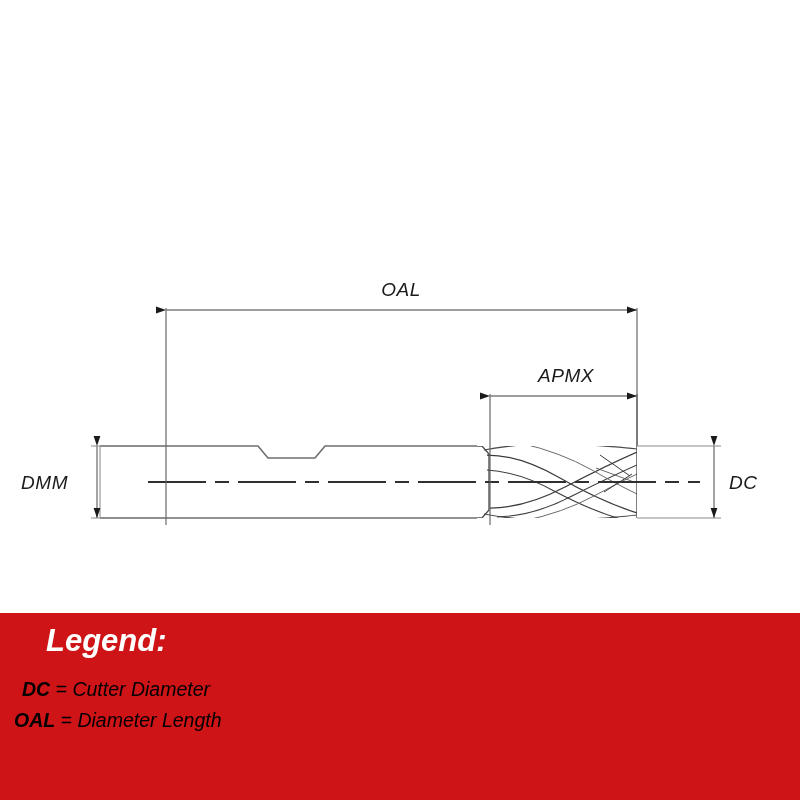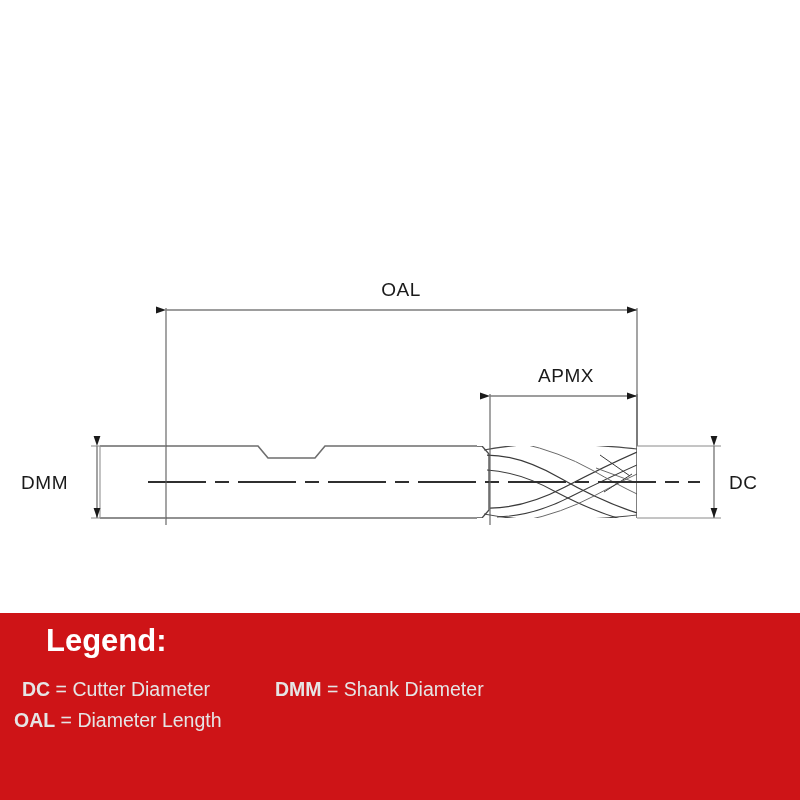--- a/index.html
+++ b/index.html
@@ -13,20 +13,21 @@
     font-family: "Liberation Sans", sans-serif;
     overflow: hidden;
     position: relative;
   }
 
   #page {
     position: relative;
     width: 800px;
     height: 800px;
     background: #ffffff;
+    font-style: italic;
   }
 
   
   #drawing-area {
     position: absolute;
     left: 0;
     top: 0;
     width: 800px;
     height: 613px;
     background: #ffffff;
@@ -61,21 +62,21 @@
     top: 10px;
     color: #ffffff;
     font-family: "Liberation Sans", sans-serif;
     font-size: 31px;
     font-weight: bold;
     letter-spacing: 0px;
     white-space: nowrap;
   }
   .legend-row {
     position: absolute;
-    color: #e5e5e5;
+    color: #000000;
     font-family: "Liberation Sans", sans-serif;
     font-size: 19.5px;
     white-space: nowrap;
     text-align: center;
   }
   .legend-row .code {
     font-weight: bold;
   }
   .legend-row .desc {
     font-weight: normal;
@@ -174,23 +175,20 @@
     </svg>
   </div>
 
   <div id="legend-banner" style="--legend-bg: #ce1417; background: rgb(206, 20, 23);">
     <div id="legend-title">Legend:</div>
 
     <div class="legend-row" id="legend-row-1">
       <span class="code">DC</span><span class="desc"> = </span><span class="desc">Cutter Diameter</span>
     </div>
 
-    <div class="legend-row" id="legend-row-2">
-      <span class="code">DMM</span><span class="desc"> = </span><span class="desc">Shank Diameter</span>
-    </div>
 
     <div class="legend-row" id="legend-row-3">
       <span class="code">OAL</span><span class="desc"> = </span><span class="desc">Diameter Length</span>
     </div>
 
   </div>
 
 </div>
 
 </body></html>

